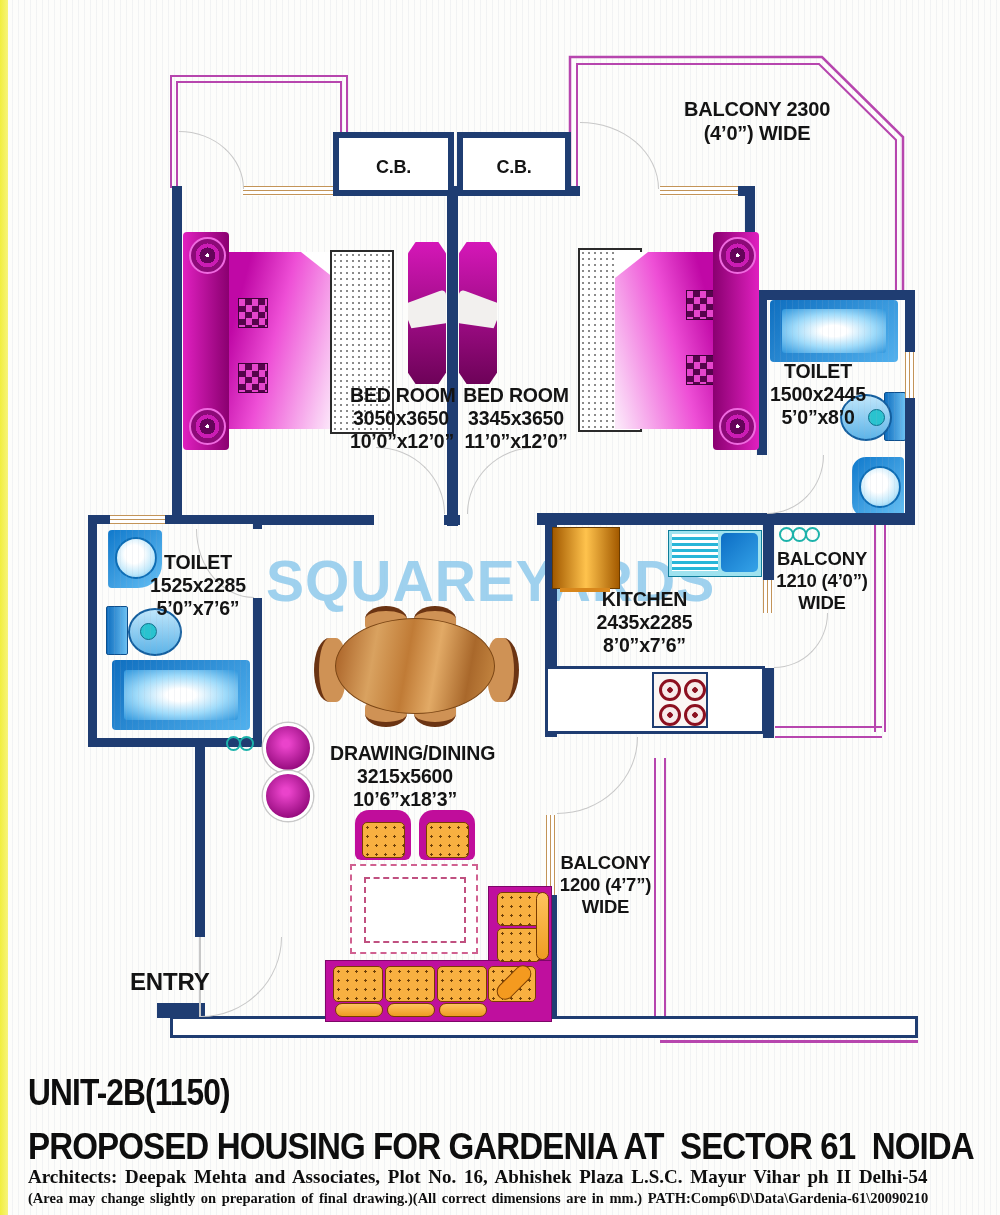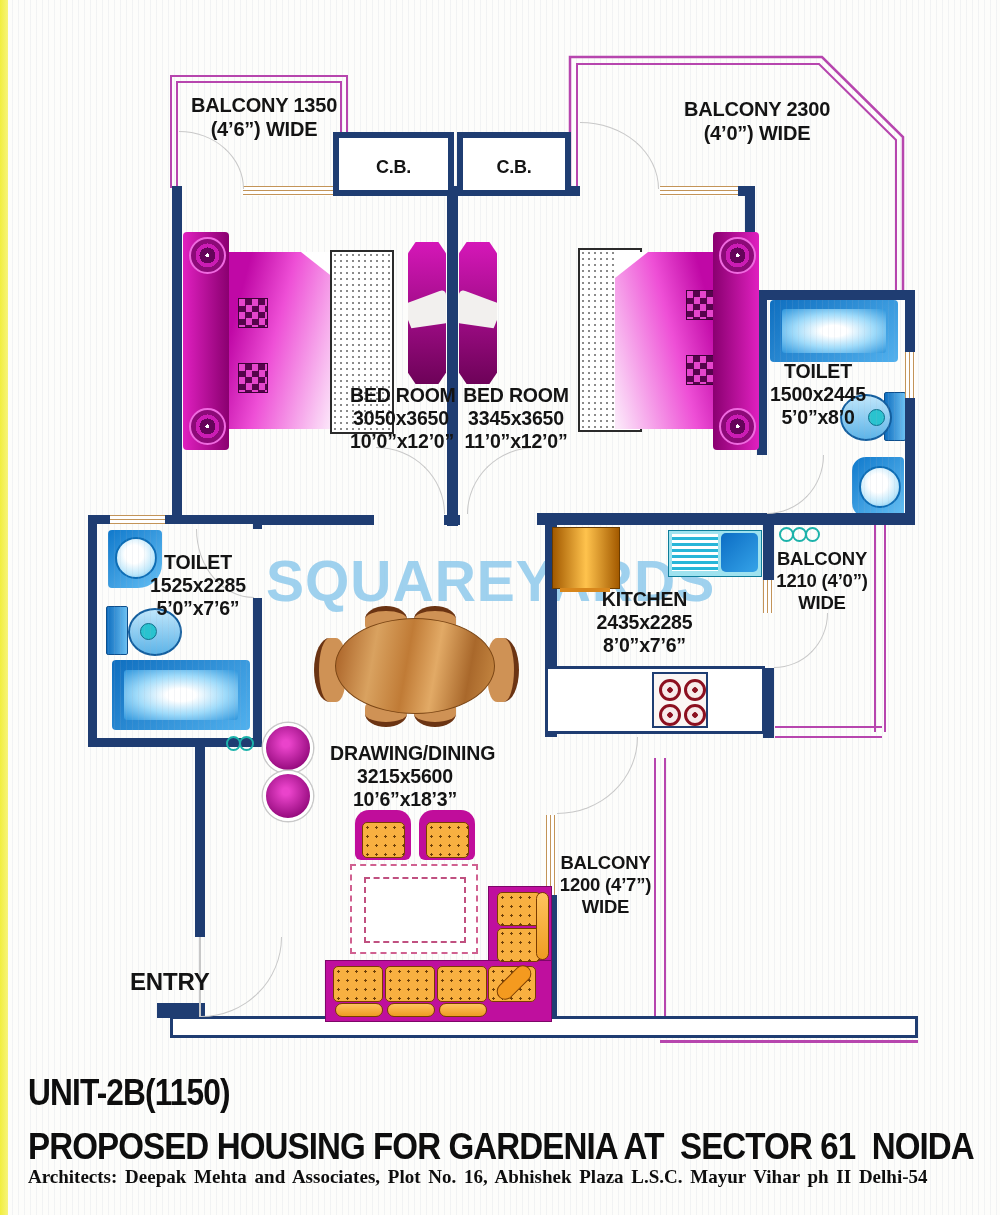--- a/index.html
+++ b/index.html
@@ -217,24 +217,20 @@
   <div class="arc" style="left:580px;top:122px;width:78px;height:66px;border-top-width:1.5px;border-right-width:1.5px;border-radius:0 100% 0 0;"></div>
   <div class="arc" style="left:376px;top:447px;width:68px;height:66px;border-top-width:1.5px;border-right-width:1.5px;border-radius:0 100% 0 0;"></div>
   <div class="arc" style="left:467px;top:447px;width:68px;height:66px;border-top-width:1.5px;border-left-width:1.5px;border-radius:100% 0 0 0;"></div>
   <div class="arc" style="left:767px;top:455px;width:56px;height:58px;border-right-width:1.5px;border-bottom-width:1.5px;border-radius:0 0 100% 0;"></div>
   <div class="arc" style="left:196px;top:529px;width:57px;height:68px;border-left-width:1.5px;border-bottom-width:1.5px;border-radius:0 0 0 100%;"></div>
   <div class="arc" style="left:774px;top:613px;width:53px;height:54px;border-right-width:1.5px;border-bottom-width:1.5px;border-radius:0 0 100% 0;"></div>
   <div class="arc" style="left:557px;top:737px;width:80px;height:76px;border-right-width:1.5px;border-bottom-width:1.5px;border-radius:0 0 100% 0;"></div>
   <div class="arc" style="left:201px;top:937px;width:80px;height:79px;border-right-width:1.5px;border-bottom-width:1.5px;border-radius:0 0 100% 0;"></div>
   <div class="abs" style="left:199px;top:937px;width:2px;height:80px;background:#c8c8c8;z-index:8;"></div>
 
-  <div class="lbl" style="left:188px;top:94px;width:152px;font-size:20px;">
-    <div>BALCONY 1350</div>
-    <div>(4’6”) WIDE</div>
-  </div>
   <div class="lbl" style="left:682px;top:98px;width:150px;font-size:20px;">
     <div>BALCONY 2300</div>
     <div>(4’0”) WIDE</div>
   </div>
   <div class="lbl" style="left:333px;top:157px;width:121px;font-size:18px;">C.B.</div>
   <div class="lbl" style="left:457px;top:157px;width:114px;font-size:18px;">C.B.</div>
 
   <div class="lbl" style="left:350px;top:384px;width:102px;font-size:19.5px;">
     <div>BED ROOM</div>
     <div>3050x3650</div>
@@ -273,13 +269,14 @@
   <div class="lbl" style="left:553px;top:852px;width:105px;font-size:18.5px;">
     <div>BALCONY</div>
     <div>1200 (4’7”)</div>
     <div>WIDE</div>
   </div>
   <div class="lbl" style="left:130px;top:968px;width:66px;font-size:24px;">ENTRY</div>
 
   <div class="ftr" style="left:28px;top:1072px;font-family:'Liberation Sans',sans-serif;font-weight:700;font-size:36px;transform:scaleX(.88);transform-origin:left;letter-spacing:-1px;">UNIT-2B(1150)</div>
   <div class="ftr" style="left:28px;top:1126px;font-family:'Liberation Sans',sans-serif;font-weight:700;font-size:36px;transform:scaleX(.92);transform-origin:left;letter-spacing:-1px;white-space:pre;">PROPOSED HOUSING FOR GARDENIA AT  SECTOR 61  NOIDA</div>
   <div class="ftr" style="left:28px;top:1166px;font-family:'Liberation Serif',serif;font-weight:700;font-size:19px;word-spacing:3px;white-space:nowrap;">Architects: Deepak Mehta and Associates, Plot No. 16, Abhishek Plaza L.S.C. Mayur Vihar ph II Delhi-54</div>
+  <div class="ftr" style="left:28px;top:1190px;font-family:'Liberation Serif',serif;font-weight:700;font-size:14.5px;word-spacing:2px;white-space:nowrap;">(Area may change slightly on preparation of final drawing.)(All correct dimensions are in mm.) PATH:Comp6\D\Data\Gardenia-61\20090210</div>
 </div>
 
 </body></html>

